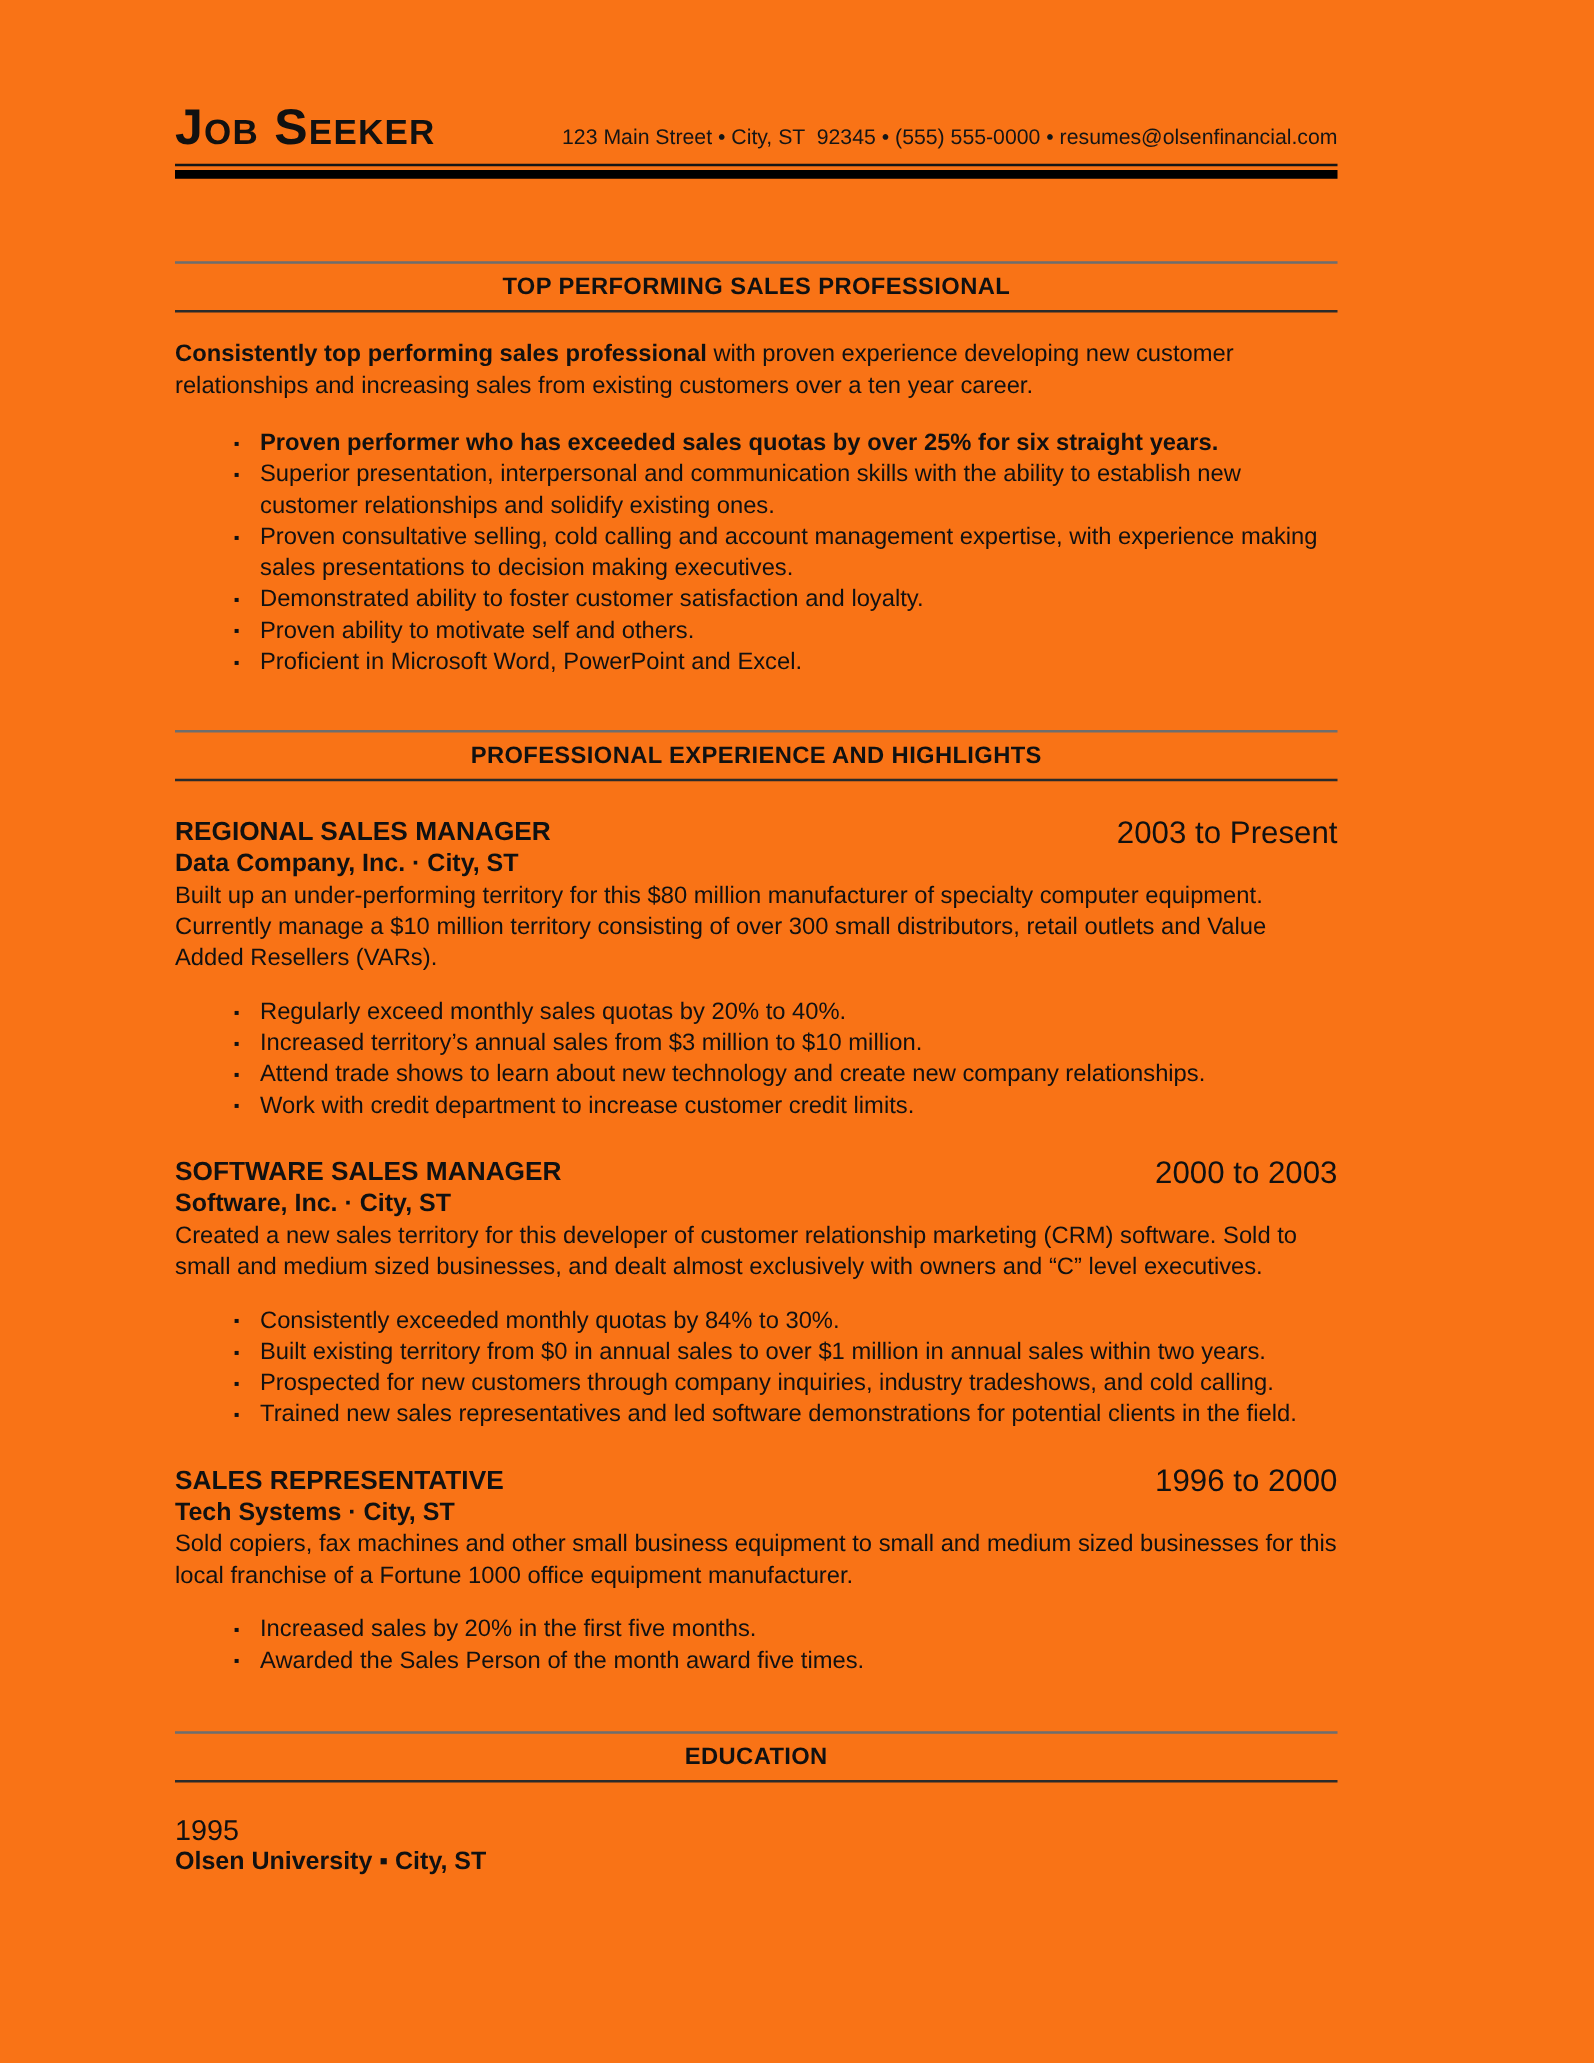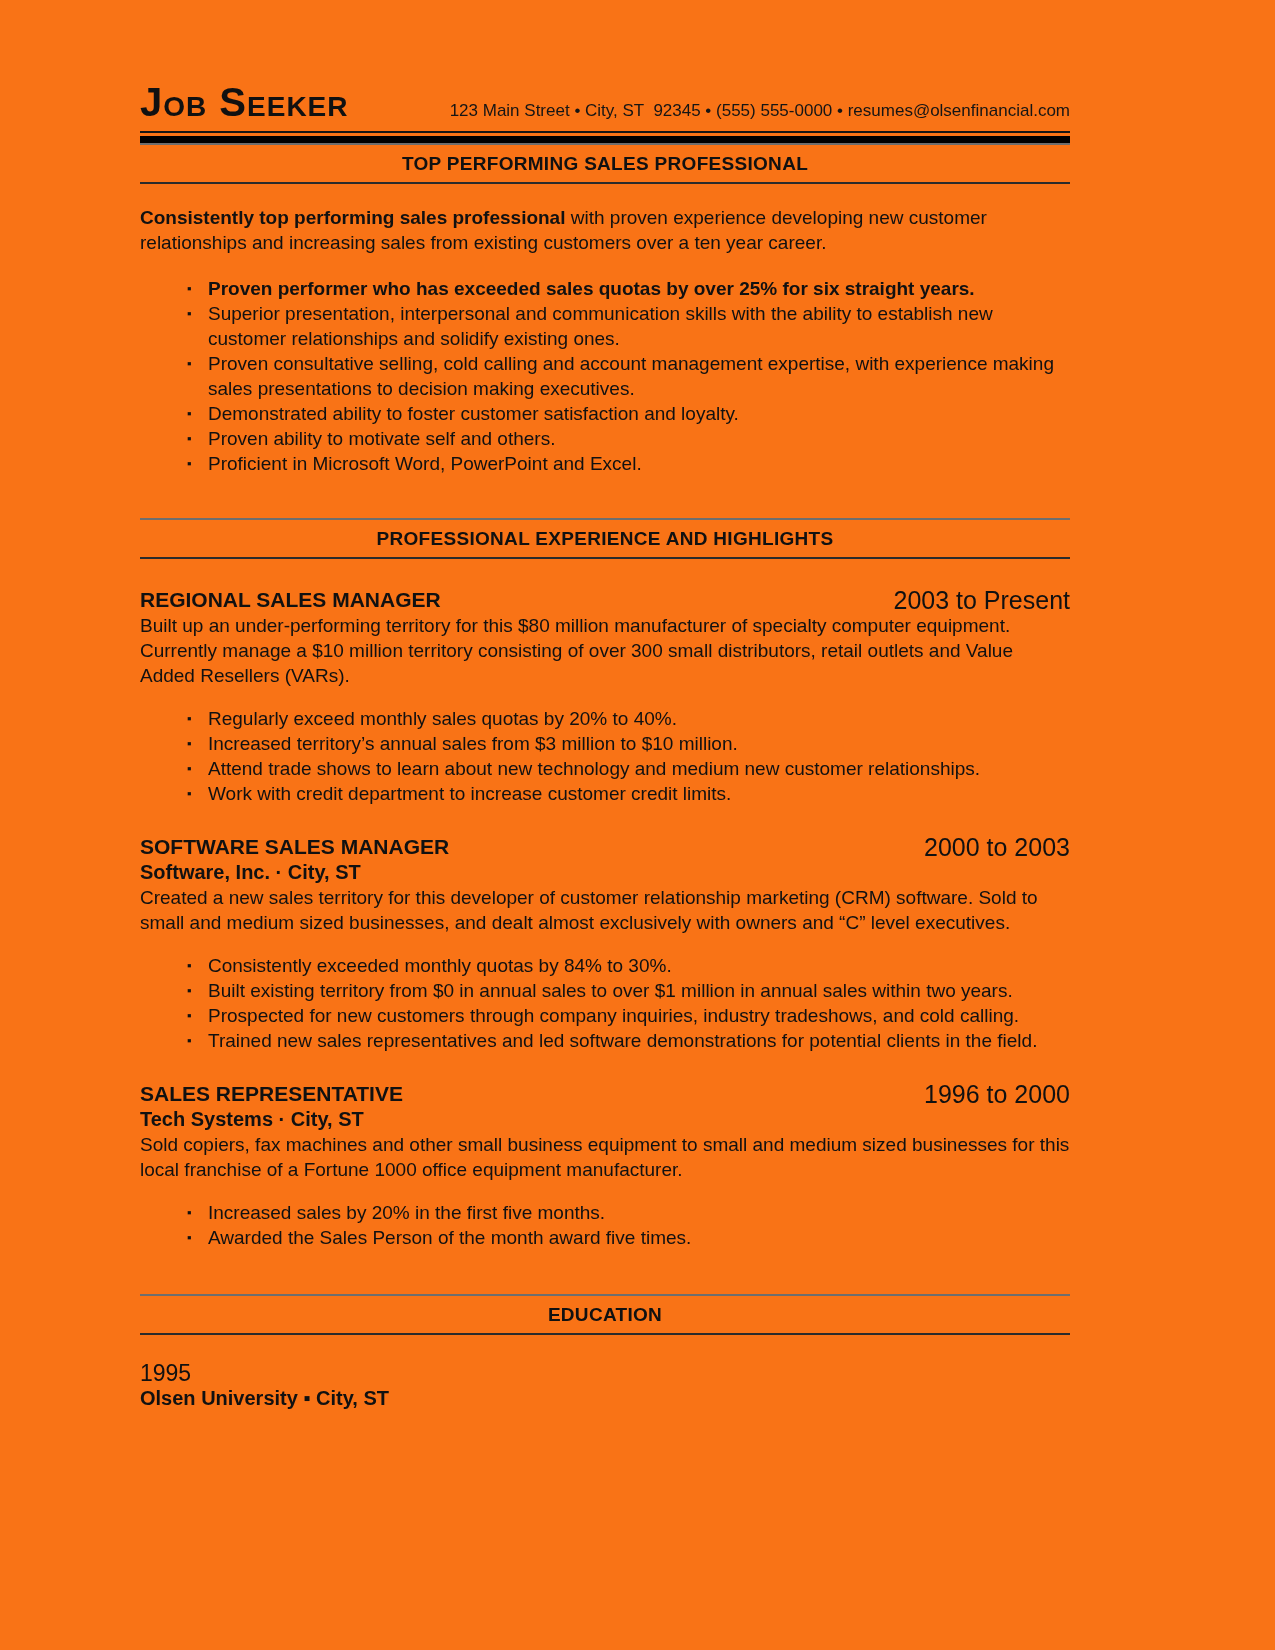--- a/index.html
+++ b/index.html
@@ -51,21 +51,21 @@
   
   .section-heading {
     border-top: 2px solid #6e6e6e;
     border-bottom: 2px solid #2b2b2b;
     text-align: center;
     font-weight: bold;
     font-size: 19px;
     padding: 6px 0;
     letter-spacing: 0.3px;
   }
-  .sec-summary   { }
+  .sec-summary   { margin-top: 66px; }
   .sec-exper     { margin-top: 42px; }
   .sec-education { margin-top: 44px; }
 
   
   .intro { margin: 21px 0 0 0; }
 
   ul.blist {
     list-style: none;
     margin: 21px 0 0 0;
     padding: 0 0 0 47px;
@@ -171,33 +171,34 @@
   </section>
 
   <section>
     <div class="section-heading sec-exper">PROFESSIONAL EXPERIENCE AND HIGHLIGHTS</div>
 
     <div class="job">
       <div class="job-head">
         <span class="job-role">REGIONAL SALES MANAGER</span>
         <span class="job-dates">2003 to Present</span>
       </div>
+      <div class="job-company">Data Company, Inc. · City, ST</div>
       <p class="job-desc">Built up an under-performing territory for this $80 million manufacturer of specialty computer equipment. Currently manage a $10 million territory consisting of over 300 small distributors, retail outlets and Value Added Resellers (VARs).</p>
       <ul class="blist">
         <li>
             <span class="bm">▪</span>
             <span class="bt">Regularly exceed monthly sales quotas by 20% to 40%.</span>
           </li>
         <li>
             <span class="bm">▪</span>
             <span class="bt">Increased territory’s annual sales from $3 million to $10 million.</span>
           </li>
         <li>
             <span class="bm">▪</span>
-            <span class="bt">Attend trade shows to learn about new technology and medium new customer relationships.</span>
+            <span class="bt">Attend trade shows to learn about new technology and create new company relationships.</span>
           </li>
         <li>
             <span class="bm">▪</span>
             <span class="bt">Work with credit department to increase customer credit limits.</span>
           </li>
       </ul>
     </div>
 
     <div class="job">
       <div class="job-head">

